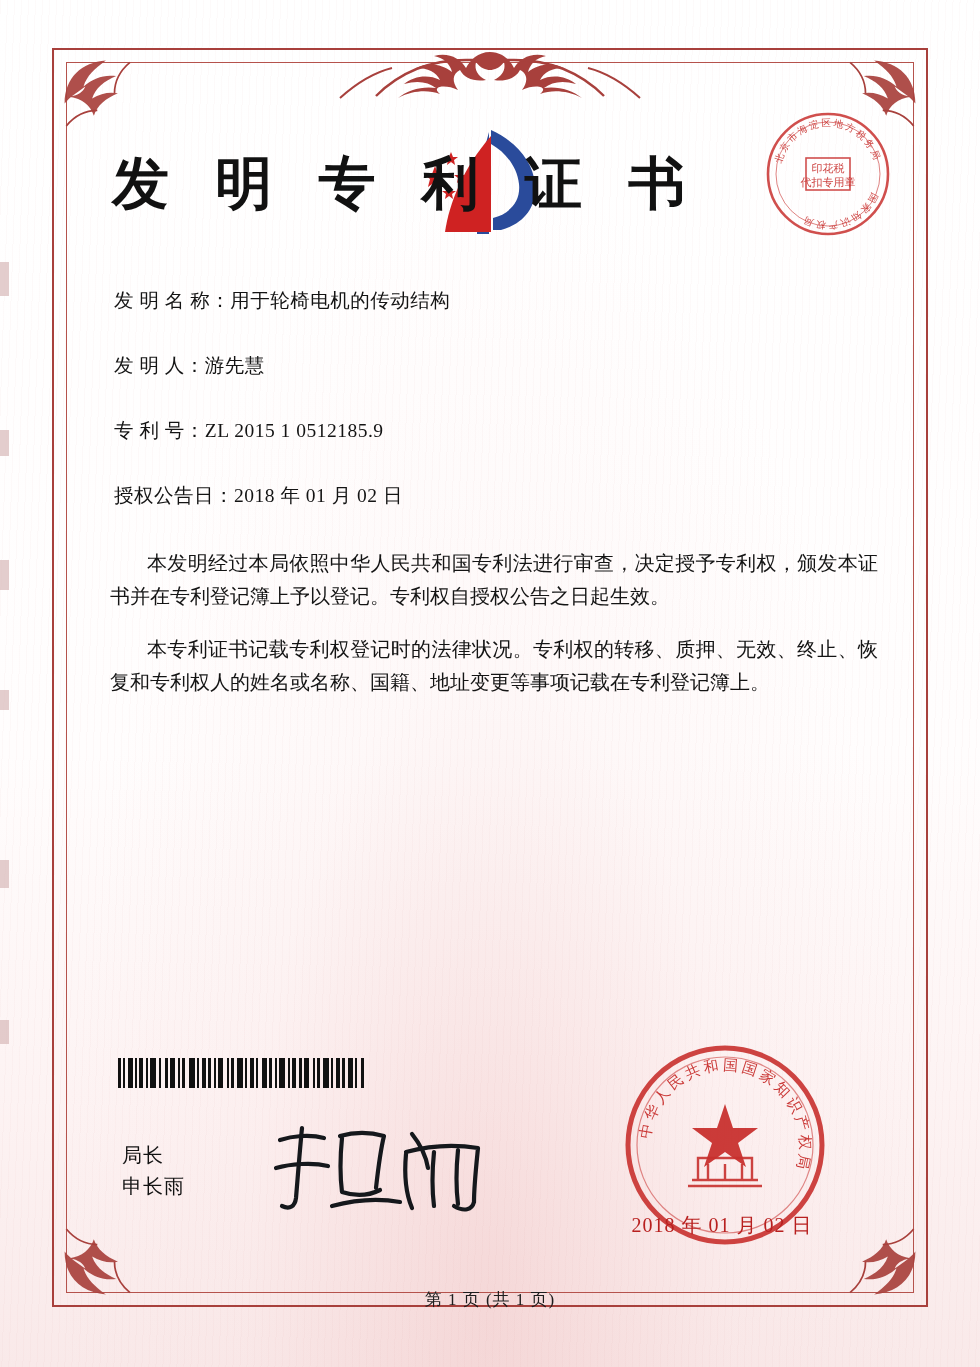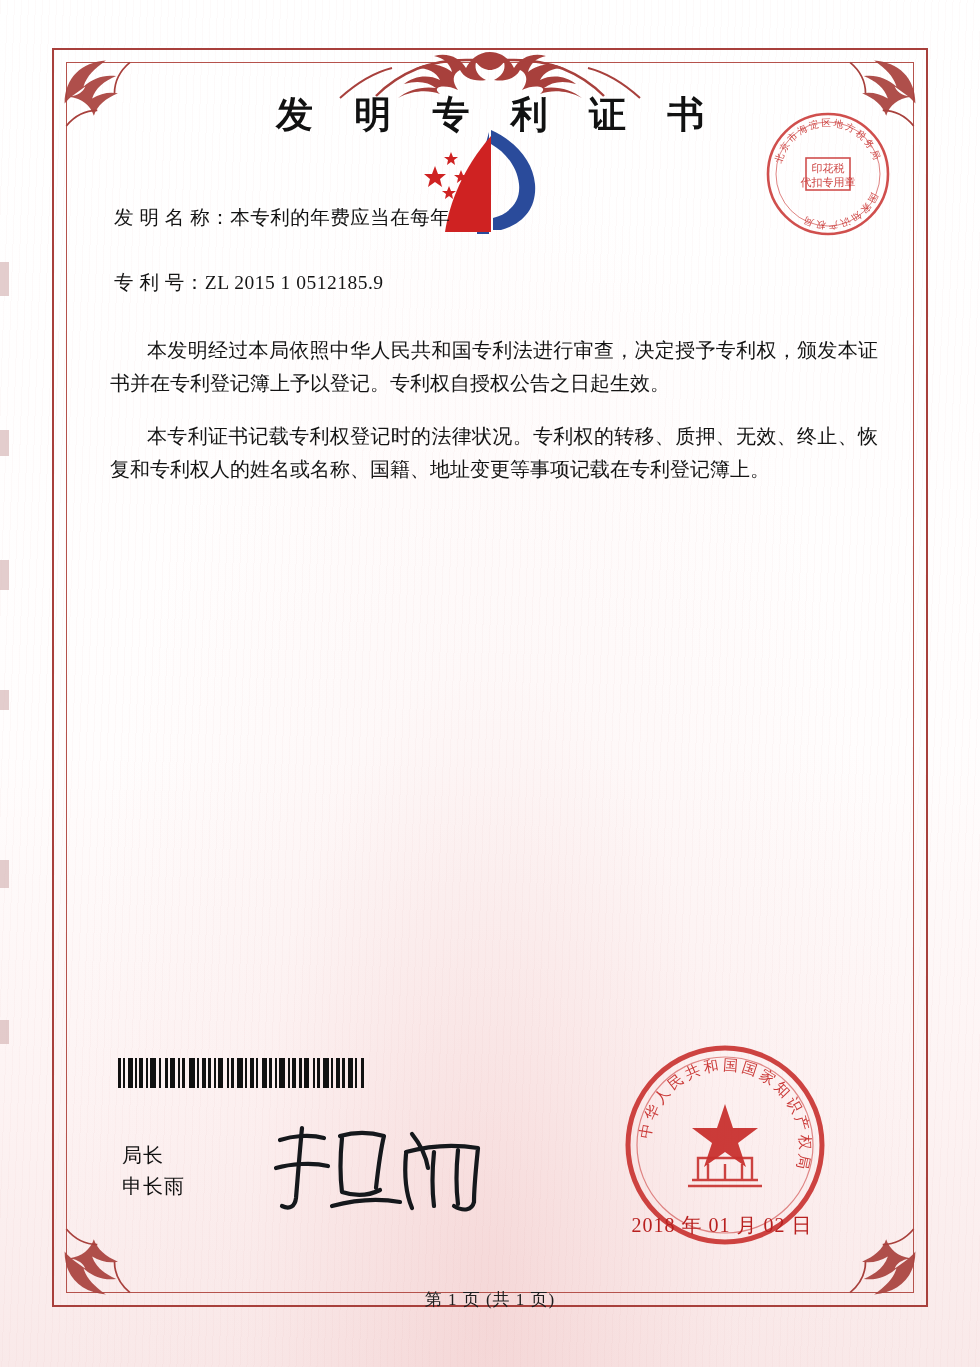--- a/index.html
+++ b/index.html
@@ -96,24 +96,25 @@
   .stamp-small {
     position: absolute;
     right: 86px;
     top: 108px;
     width: 132px;
     height: 132px;
   }
   .stamp-small svg { width:100%; height:100%; display:block; }
 
   .title {
-    text-align: center;
-    font-size: 37px;
+    text-align: left;
+    font-size: 57px;
     letter-spacing: 16px;
     font-weight: bold;
+    margin-top: 56px;
     color: #111;
     font-family: "Liberation Serif", "DejaVu Serif", serif;
     text-indent: 16px;
   }
 
   .fields {
     margin-top: 64px;
     padding-left: 18px;
   }
   .field {
@@ -313,24 +314,30 @@
       </g>
     </svg>
   </div>
 
   <div class="content">
 
     <div class="title">发 明 专 利 证 书</div>
 
     <div class="fields">
       <div class="field">
-        <span class="lbl">发 明 名 称：</span><span class="val">本专利的年费应当在每年</span>
+        <span class="lbl">发 明 名 称：</span><span class="val">用于轮椅电机的传动结构</span>
+      </div>
+      <div class="field">
+        <span class="lbl">发 明 人：</span><span class="val">游先慧</span>
       </div>
       <div class="field">
         <span class="lbl">专 利 号：</span><span class="val">ZL 2015 1 0512185.9</span>
+      </div>
+      <div class="field">
+        <span class="lbl">授权公告日：</span><span class="val">2018 年 01 月 02 日</span>
       </div>
     </div>
 
     <div class="paras">
       <p class="para">本发明经过本局依照中华人民共和国专利法进行审查，决定授予专利权，颁发本证书并在专利登记簿上予以登记。专利权自授权公告之日起生效。</p>
       <p class="para">本专利证书记载专利权登记时的法律状况。专利权的转移、质押、无效、终止、恢复和专利权人的姓名或名称、国籍、地址变更等事项记载在专利登记簿上。</p>
     </div>
   </div>
 
   <div class="barcode">

